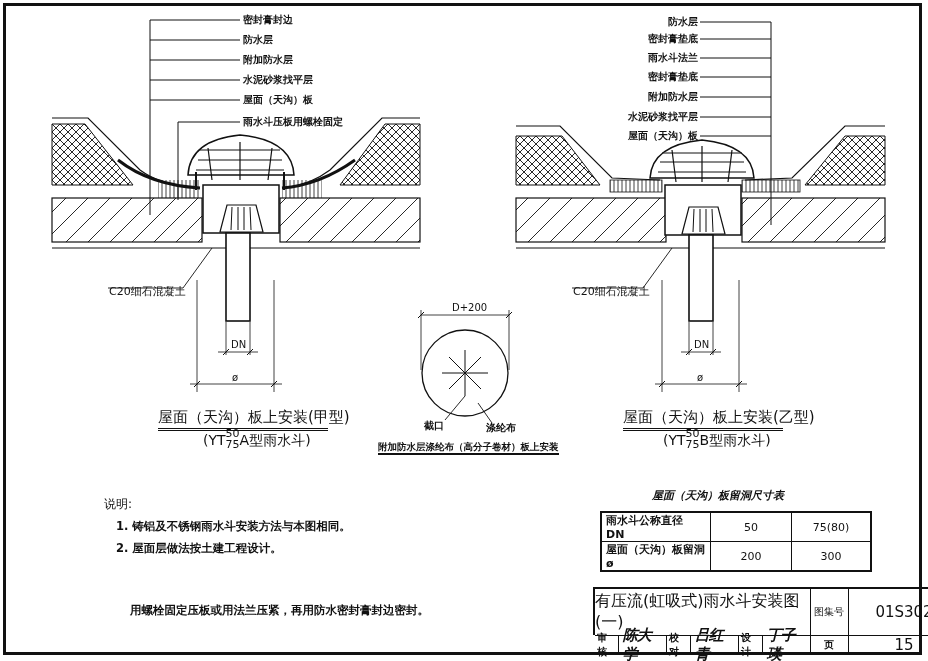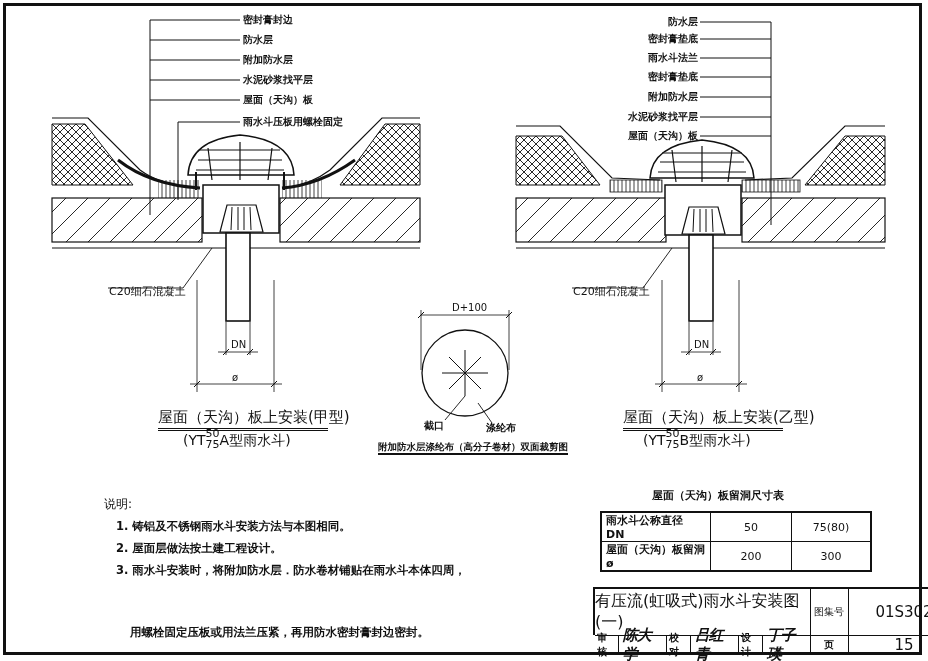--- a/index.html
+++ b/index.html
@@ -5,27 +5,27 @@
   html, body { margin:0; padding:0; background:#fff; }
   body { width:928px; height:661px; position:relative; overflow:hidden;
          font-family:"DejaVu Sans", sans-serif; color:#111; }
   .frame { position:absolute; left:3px; top:3px; width:919px; height:652px;
            border:3px solid #111; box-sizing:border-box; }
   svg.draw { position:absolute; left:0; top:0; }
   .lbl { position:absolute; font-size:10px; font-weight:bold; white-space:nowrap; line-height:12px; }
   .lbl.r { text-align:right; }
   .cap { position:absolute; font-size:15px; white-space:nowrap; text-align:center; }
   .cap.title { border-bottom:3px double #111; padding-bottom:1px; }
-  .sub { position:absolute; font-size:14px; white-space:nowrap; }
+  .sub { position:absolute; font-size:14px; white-space:nowrap;margin-left:20px; }
   .stack { display:inline-block; vertical-align:middle; line-height:11px; font-size:11px; text-align:center; position:relative; top:-2px; }
   .notes { position:absolute; left:104px; top:493px; font-size:11.5px; line-height:22px; font-weight:bold; }
   .notes .head { font-weight:normal; font-size:12px; }
   .notes .item { padding-left:12px; }
   .notes .cont { padding-left:26px;margin-top:40px; }
-  .tbl-title { position:absolute; left:652px; top:488px; font-size:11px; font-weight:bold; }
+  .tbl-title { position:absolute; left:652px; top:488px; font-size:11px; font-weight:bold;font-style:italic; }
   table.dim { position:absolute; left:600px; top:511px; border-collapse:collapse; font-size:11px; }
   table.dim td { border:1px solid #111; height:21px; padding:0 4px; text-align:center; }
   table.dim td.h { text-align:left; font-weight:bold; width:100px; }
   table.dim { border:2px solid #111; }
   .tb { position:absolute; left:555px; top:587px; width:367px; height:48px; border-top:2px solid #111; border-left:2px solid #111; box-sizing:border-box;margin-left:38px; }
   .tb-title { position:absolute; left:0; top:0; width:215px; height:46px; border-right:1px solid #111; border-bottom:1px solid #111;
               font-size:16px; display:flex; align-items:center; justify-content:center; }
   .tb-atlas-l { position:absolute; left:215px; top:0; width:38px; height:46px; border-right:1px solid #111; border-bottom:1px solid #111;
               font-size:10px; font-weight:normal; display:flex; align-items:center; justify-content:center; }
   .tb-atlas-v { position:absolute; left:253px; top:0; right:0; height:46px; border-bottom:1px solid #111;
@@ -156,30 +156,29 @@
 <div class="lbl r" style="right:230px;top:111px">水泥砂浆找平层</div>
 <div class="lbl r" style="right:230px;top:130px">屋面（天沟）板</div>
 <div class="lbl" style="left:573px;top:286px;font-weight:normal;font-size:11px">C20细石混凝土</div>
 <div class="lbl" style="left:694px;top:339px;font-weight:normal">DN</div>
 <div class="lbl" style="left:697px;top:372px;font-weight:normal">ø</div>
 <div class="cap title" style="left:623px;top:408px;width:160px">屋面（天沟）板上安装(乙型)</div>
 <div class="sub" style="left:643px;top:430px">
   <span>(YT</span><span class="stack"><span>50</span><br><span>75</span></span><span>B型雨水斗)</span>
 </div>
 
-<div class="lbl" style="left:452px;top:302px;font-weight:normal">D+100</div>
+<div class="lbl" style="left:452px;top:302px;font-weight:normal">D+200</div>
 <div class="lbl" style="left:424px;top:420px">截口</div>
 <div class="lbl" style="left:486px;top:422px">涤纶布</div>
-<div class="lbl" style="left:378px;top:441px;font-size:9.5px;border-bottom:2px double #111">附加防水层涤纶布（高分子卷材）双面裁剪图</div>
+<div class="lbl" style="left:378px;top:441px;font-size:9.5px;border-bottom:2px double #111">附加防水层涤纶布（高分子卷材）板上安装</div>
 
 <div class="notes">
   <div class="head">说明:</div>
   <div class="item">1. 铸铝及不锈钢雨水斗安装方法与本图相同。</div>
   <div class="item">2. 屋面层做法按土建工程设计。</div>
-  <div class="item">3. 雨水斗安装时，将附加防水层．防水卷材铺贴在雨水斗本体四周，</div>
   <div class="cont">用螺栓固定压板或用法兰压紧，再用防水密封膏封边密封。</div>
 </div>
 
 <div class="tbl-title">屋面（天沟）板留洞尺寸表</div>
 <table class="dim">
   <tbody>
       <tr>
     <td class="h">雨水斗公称直径　DN</td>
     <td style="width:72px">50</td>
     <td style="width:70px">75(80)</td>

